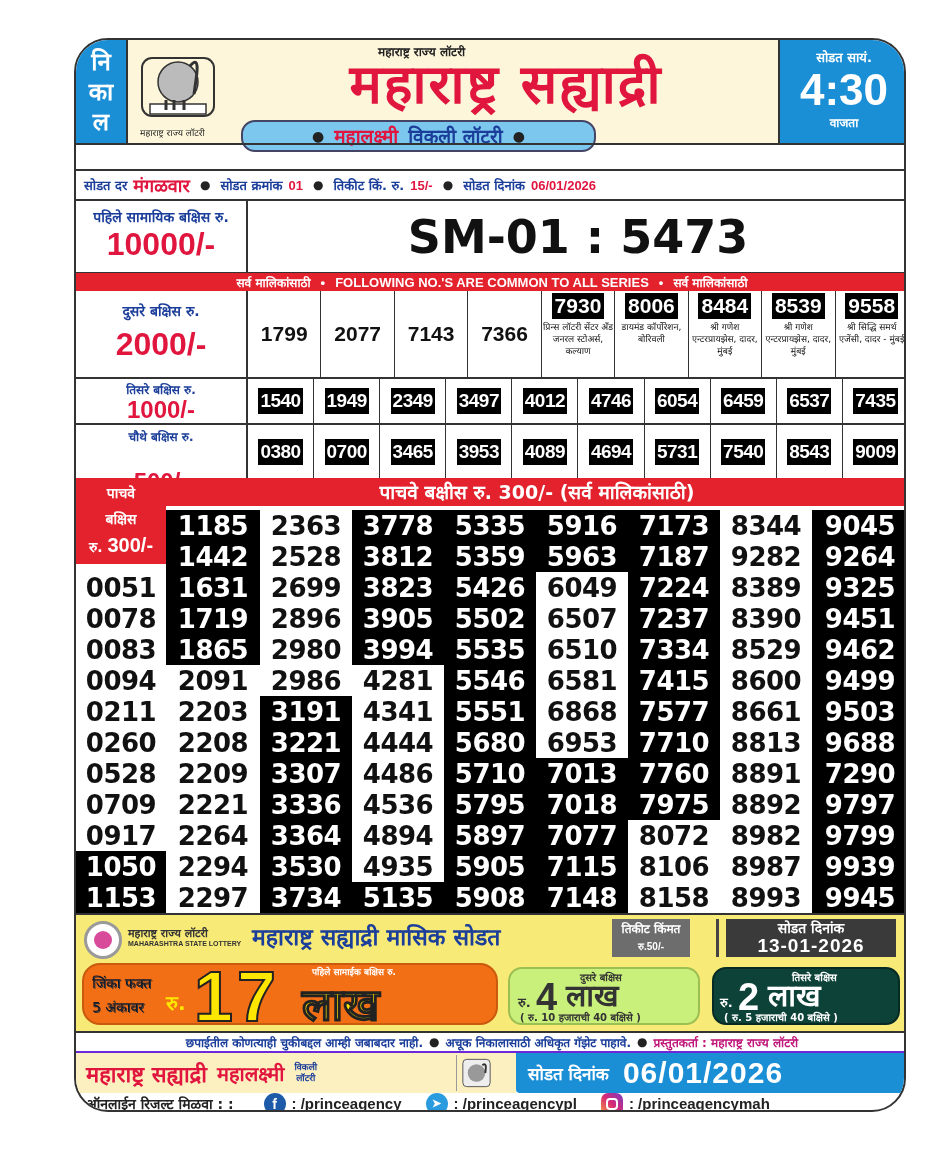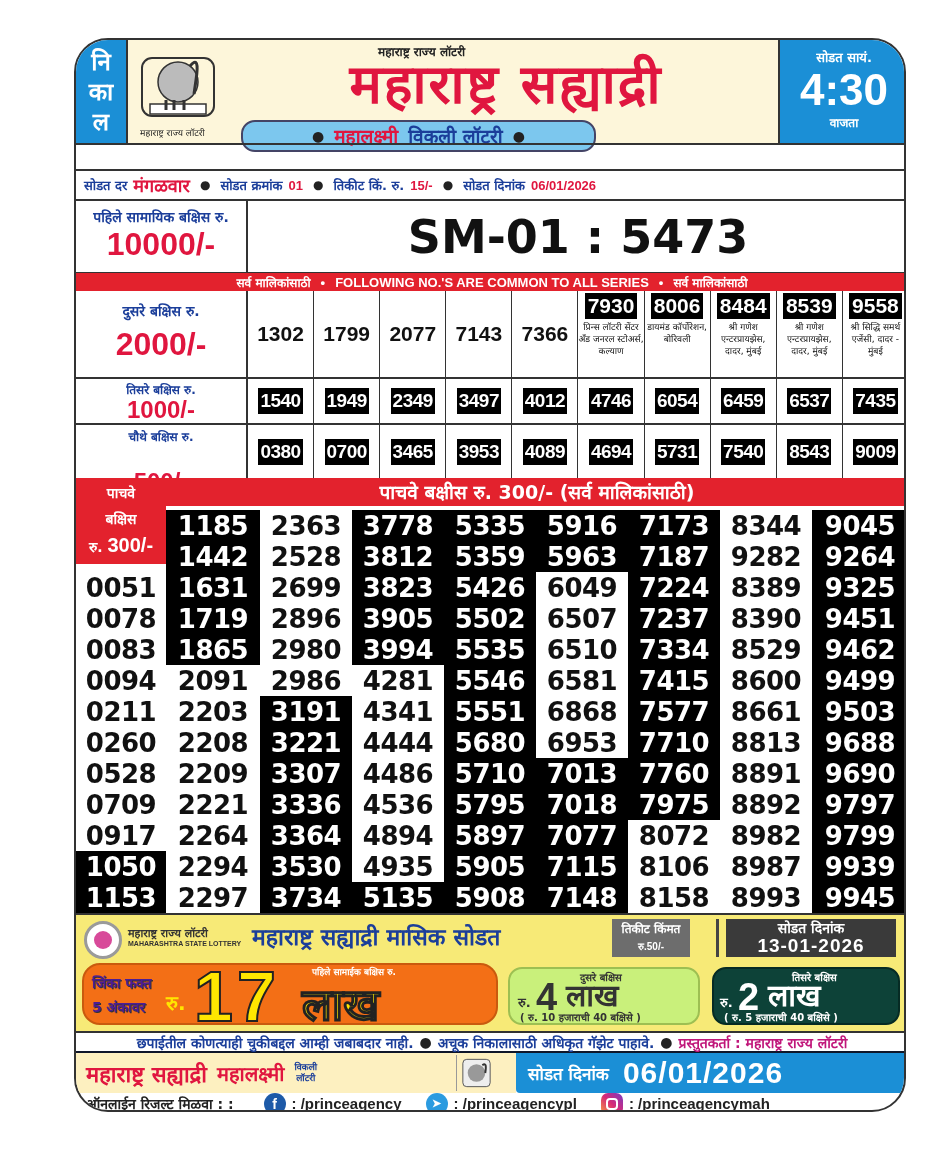--- a/index.html
+++ b/index.html
@@ -64,38 +64,38 @@
   .msl-logo { left: 8px; top: 6px; width: 38px; height: 38px; border-radius: 50%; background: #fff; border: 3px solid #9a9a9a; display: flex; align-items: center; justify-content: center; }
   .msl-logo .inner { width: 18px; height: 18px; border-radius: 50%; background: #d84a9a; }
   .msl-name { left: 52px; top: 10px; font-family: "DejaVu Sans", sans-serif; font-size: 11px; font-weight: bold; color: #333; }
   .msl-name .en { font-size: 7px; font-family: "Liberation Sans", sans-serif; display: block; }
   .m-title { left: 176px; top: 5px; font-family: "DejaVu Sans", sans-serif; font-weight: bold; font-size: 23px; color: #1b3e9a; }
   .m-price { left: 536px; top: 4px; width: 78px; height: 38px; background: #6d6d6d; color: #fff; text-align: center; font-family: "DejaVu Sans", sans-serif; font-size: 12px; font-weight: bold; line-height: 17px; padding-top: 2px; }
   .m-date { left: 650px; top: 4px; width: 170px; height: 38px; background: #3a3a3a; color: #fff; text-align: center; font-weight: bold; font-size: 14px; line-height: 17px; padding-top: 1px; }
   .m-date .d { font-size: 19px; letter-spacing: 1px; }
   .m-sep { left: 640px; top: 4px; width: 3px; height: 38px; background: #444; }
   .p17 { left: 6px; top: 48px; width: 416px; height: 62px; background: #f36f16; border-radius: 18px; border: 2px solid #c95a0e; }
-  .p17 .jf { position: absolute; left: 8px; top: 6px; color: #4c1d95; font-family: "DejaVu Sans", sans-serif; font-weight: bold; font-size: 14px; line-height: 24px; text-shadow: 1px 1px 0 #333; }
+  .p17 .jf { position: absolute; left: 8px; top: 6px; color: #0f172a; font-family: "DejaVu Sans", sans-serif; font-weight: normal; font-size: 14px; line-height: 24px; text-shadow: 1px 1px 0 #333; }
   .p17 .ru { position: absolute; left: 82px; top: 24px; color: #ffe600; font-family: "DejaVu Sans", sans-serif; font-weight: bold; font-size: 20px; }
   .p17 .big { position: absolute; left: 110px; top: -8px; color: #ffe600; font-weight: bold; font-size: 70px; -webkit-text-stroke: 2px #222; letter-spacing: 4px; }
   .p17 .cap { position: absolute; left: 228px; top: 0px; color: #fff; font-family: "DejaVu Sans", sans-serif; font-size: 9px; font-weight: bold; }
   .p17 .lakh { position: absolute; left: 218px; top: 8px; color: #ffe600; font-family: "DejaVu Serif", serif; font-weight: bold; font-size: 44px; -webkit-text-stroke: 1.5px #222; }
   .p4 { left: 432px; top: 52px; width: 192px; height: 58px; background: #c9f07b; border-radius: 14px; border: 2px solid #9dbf52; }
   .p4 .cap { position: absolute; left: 70px; top: 1px; font-family: "DejaVu Sans", sans-serif; font-size: 10px; font-weight: bold; color: #333; }
   .p4 .ru { position: absolute; left: 8px; top: 24px; font-family: "DejaVu Sans", sans-serif; font-size: 13px; font-weight: bold; color: #333; }
   .p4 .big { position: absolute; left: 26px; top: 8px; font-weight: bold; font-size: 38px; color: #333; line-height: 40px; }
   .p4 .lakh { position: absolute; left: 56px; top: 9px; font-family: "DejaVu Serif", serif; font-weight: bold; font-size: 30px; color: #333; line-height: 36px; }
   .p4 .sub { position: absolute; left: 10px; top: 41px; font-family: "DejaVu Sans", sans-serif; font-size: 10px; font-weight: bold; color: #333; white-space: nowrap; }
   .p2 { left: 636px; top: 52px; width: 188px; height: 58px; background: #0d4238; border-radius: 14px; border: 2px solid #062b24; color: #fff; }
   .p2 .cap { position: absolute; left: 78px; top: 1px; font-family: "DejaVu Sans", sans-serif; font-size: 10px; font-weight: bold; }
   .p2 .ru { position: absolute; left: 6px; top: 24px; font-family: "DejaVu Sans", sans-serif; font-size: 13px; font-weight: bold; }
   .p2 .big { position: absolute; left: 24px; top: 8px; font-weight: bold; font-size: 38px; line-height: 40px; }
   .p2 .lakh { position: absolute; left: 54px; top: 9px; font-family: "DejaVu Serif", serif; font-weight: bold; font-size: 30px; line-height: 36px; }
   .p2 .sub { position: absolute; left: 10px; top: 41px; font-family: "DejaVu Sans", sans-serif; font-size: 10px; font-weight: bold; white-space: nowrap; }
-  .disclaimer { left: 0; top: 991px; width: 832px; height: 22px; border-top: 2px solid #333; border-bottom: 2px solid #0f172a; display: flex; align-items: center; justify-content: center; gap: 6px; font-family: "DejaVu Sans", sans-serif; font-size: 14px; font-weight: bold; color: #1b3e9a; white-space: nowrap; }
+  .disclaimer { left: 0; top: 991px; width: 832px; height: 22px; border-top: 2px solid #333; border-bottom: 2px solid #6d28d9; display: flex; align-items: center; justify-content: center; gap: 6px; font-family: "DejaVu Sans", sans-serif; font-size: 12px; font-weight: bold; color: #1b3e9a; white-space: nowrap; }
   .disclaimer .pink { color: #c0167a; }
   .disclaimer .bul { color: #222; }
   .brand-row { left: 0; top: 1013px; width: 832px; height: 40px; }
   .brand-left { position: absolute; left: 0; top: 0; width: 440px; height: 40px; background: #fdf0c0; display: flex; align-items: center; padding-left: 10px; gap: 10px; white-space: nowrap; }
   .brand-left .b1 { color: #e0163f; font-family: "DejaVu Serif", serif; font-weight: bold; font-size: 22px; }
   .brand-left .b2 { color: #e0163f; font-family: "DejaVu Sans", sans-serif; font-weight: bold; font-size: 20px; }
   .brand-left .b3 { color: #1b3e9a; font-family: "DejaVu Sans", sans-serif; font-weight: bold; font-size: 9px; line-height: 11px; text-align: center; }
   .brand-logo { position: absolute; left: 380px; top: 2px; width: 40px; height: 36px; border-left: 1px solid #999; }
   .brand-right { position: absolute; left: 440px; top: 0; width: 392px; height: 40px; background: #1b8fd6; color: #fff; display: flex; align-items: center; padding-left: 12px; gap: 14px; border-bottom-left-radius: 4px; white-space: nowrap; }
   .brand-right .l { font-family: "DejaVu Sans", sans-serif; font-weight: bold; font-size: 17px; }
@@ -178,23 +178,20 @@
     <span class="mr">सर्व मालिकांसाठी</span>
   </div>
 
   <div class="abs prow" style="top:251px;height:88px;">
     <div class="prize-label" style="top:0;height:86px;padding-top:10px;">
       <div class="l1">दुसरे बक्षिस रु.</div>
       <div class="l2" style="margin-top:6px;">2000/-</div>
     </div>
     <div class="cells">
       <div class="cell">
-          <span class="num-plain">1302</span>
-        </div>
-      <div class="cell">
           <span class="num-plain">1799</span>
         </div>
       <div class="cell">
           <span class="num-plain">2077</span>
         </div>
       <div class="cell">
           <span class="num-plain">7143</span>
         </div>
       <div class="cell">
           <span class="num-plain">7366</span>
@@ -428,21 +425,21 @@
       </div>
       <div class="gcol" style="left: 736px; width: 96px;">
         <div class="gcell b" style="top: 4px;">9045</div>
         <div class="gcell b" style="top: 35px;">9264</div>
         <div class="gcell b" style="top: 66px;">9325</div>
         <div class="gcell b" style="top: 97px;">9451</div>
         <div class="gcell b" style="top: 128px;">9462</div>
         <div class="gcell b" style="top: 159px;">9499</div>
         <div class="gcell b" style="top: 190px;">9503</div>
         <div class="gcell b" style="top: 221px;">9688</div>
-        <div class="gcell b" style="top: 252px;">9690</div>
+        <div class="gcell b" style="top: 252px;">7290</div>
         <div class="gcell b" style="top: 283px;">9797</div>
         <div class="gcell b" style="top: 314px;">9799</div>
         <div class="gcell b" style="top: 345px;">9939</div>
         <div class="gcell b" style="top: 376px;">9945</div>
       </div>
     </div>
 
   <div class="abs monthly">
     <div class="abs msl-logo">
         <div class="inner"></div>

